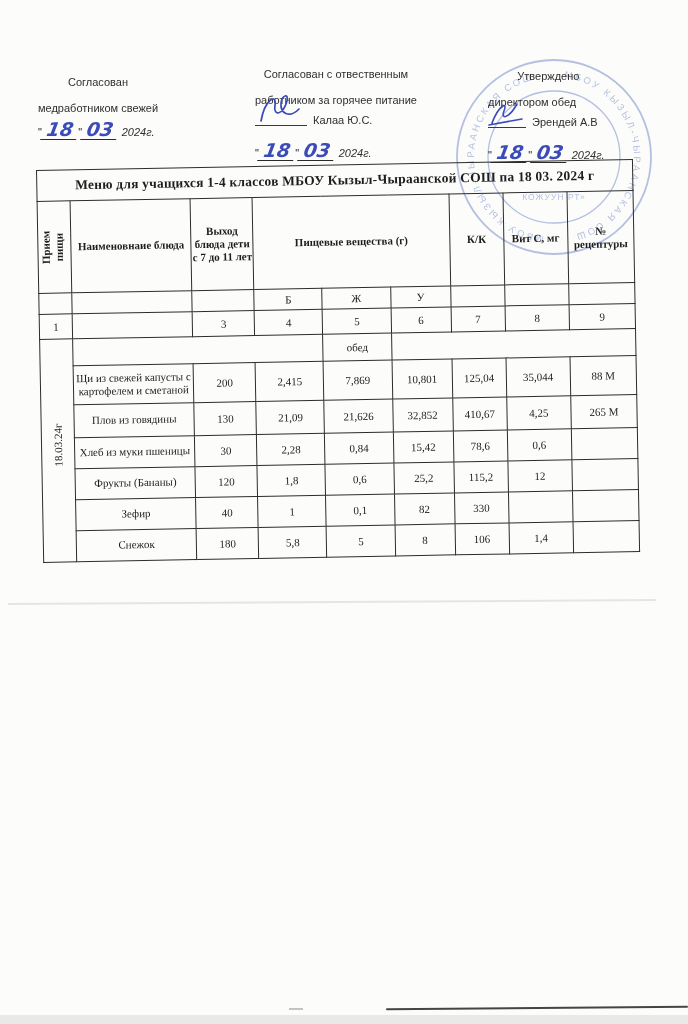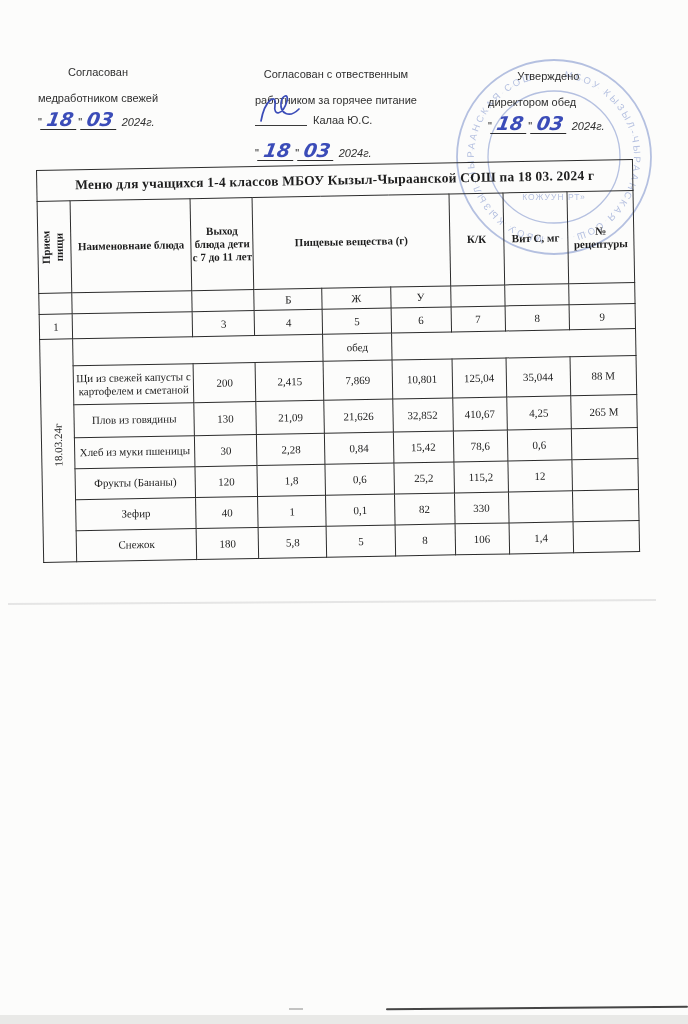--- a/index.html
+++ b/index.html
@@ -82,21 +82,21 @@
     <circle cx="106" cy="109" r="82" fill="none" stroke="#6f86c6" stroke-width=".6" stroke-dasharray="1 5" opacity=".6"></circle>
     <text font-family="Liberation Sans, sans-serif" font-size="9.5" fill="#6f86c6" letter-spacing="2.5">
       <textPath href="#rimPath" startOffset="2%">МБОУ КЫЗЫЛ-ЧЫРААНСКАЯ СОШ</textPath>
     </text>
     <text font-family="Liberation Sans, sans-serif" font-size="9.5" fill="#6f86c6" letter-spacing="2.5">
       <textPath href="#rimPath" startOffset="52%">МБОУ КЫЗЫЛ-ЧЫРААНСКАЯ СОШ</textPath>
     </text>
     <text x="106" y="152" text-anchor="middle" font-family="Liberation Sans, sans-serif" font-size="8.5" fill="#6f86c6" letter-spacing="1">КОЖУУН РТ»</text>
   </svg>
 
-  <div class="approval" style="left:38px;top:66px">
+  <div class="approval" style="left:38px;top:76px">
     <div class="l1">Согласован</div>
     <div class="l2">медработником свежей</div>
     <div class="daterow">
       <span class="q">"</span><span class="hand">18</span><span class="q">"</span><span class="hand">03</span><span class="yr">2024г.</span>
     </div>
   </div>
 
   <div class="approval" style="left:255px;top:68px">
     <div class="l1">Согласован с отвественным</div>
     <div class="l2">работником за горячее питание</div>
@@ -107,20 +107,26 @@
       <span class="uline" style="width:52px"></span><span class="pname">Калаа Ю.С.</span>
     </div>
     <div class="daterow">
       <span class="q">"</span><span class="hand">18</span><span class="q">"</span><span class="hand">03</span><span class="yr">2024г.</span>
     </div>
   </div>
 
   <div class="approval" style="left:488px;top:70px;z-index:3">
     <div class="l1" style="padding-left:4px">Утверждено</div>
     <div class="l2">директором обед</div>
+    <div class="sigrow">
+      <svg class="sig-svg" width="44" height="30" style="top:-14px">
+        <path d="M6 24 C13 6 22 2 18 12 C14 22 24 18 31 5 M3 26 L36 20" fill="none" stroke="#3b4cb8" stroke-width="1.6" stroke-linecap="round"></path>
+      </svg>
+      <span class="uline" style="width:38px"></span><span class="pname">Эрендей А.В</span>
+    </div>
     <div class="daterow">
       <span class="q">"</span><span class="hand">18</span><span class="q">"</span><span class="hand">03</span><span class="yr">2024г.</span>
     </div>
   </div>
 
   <div class="menu-wrap">
     <div class="menu-titlebox">Меню для учащихся 1-4 классов МБОУ Кызыл-Чыраанской СОШ па 18 03. 2024 г</div>
     <table class="menu">
       <colgroup>
         <col style="width:33px">

